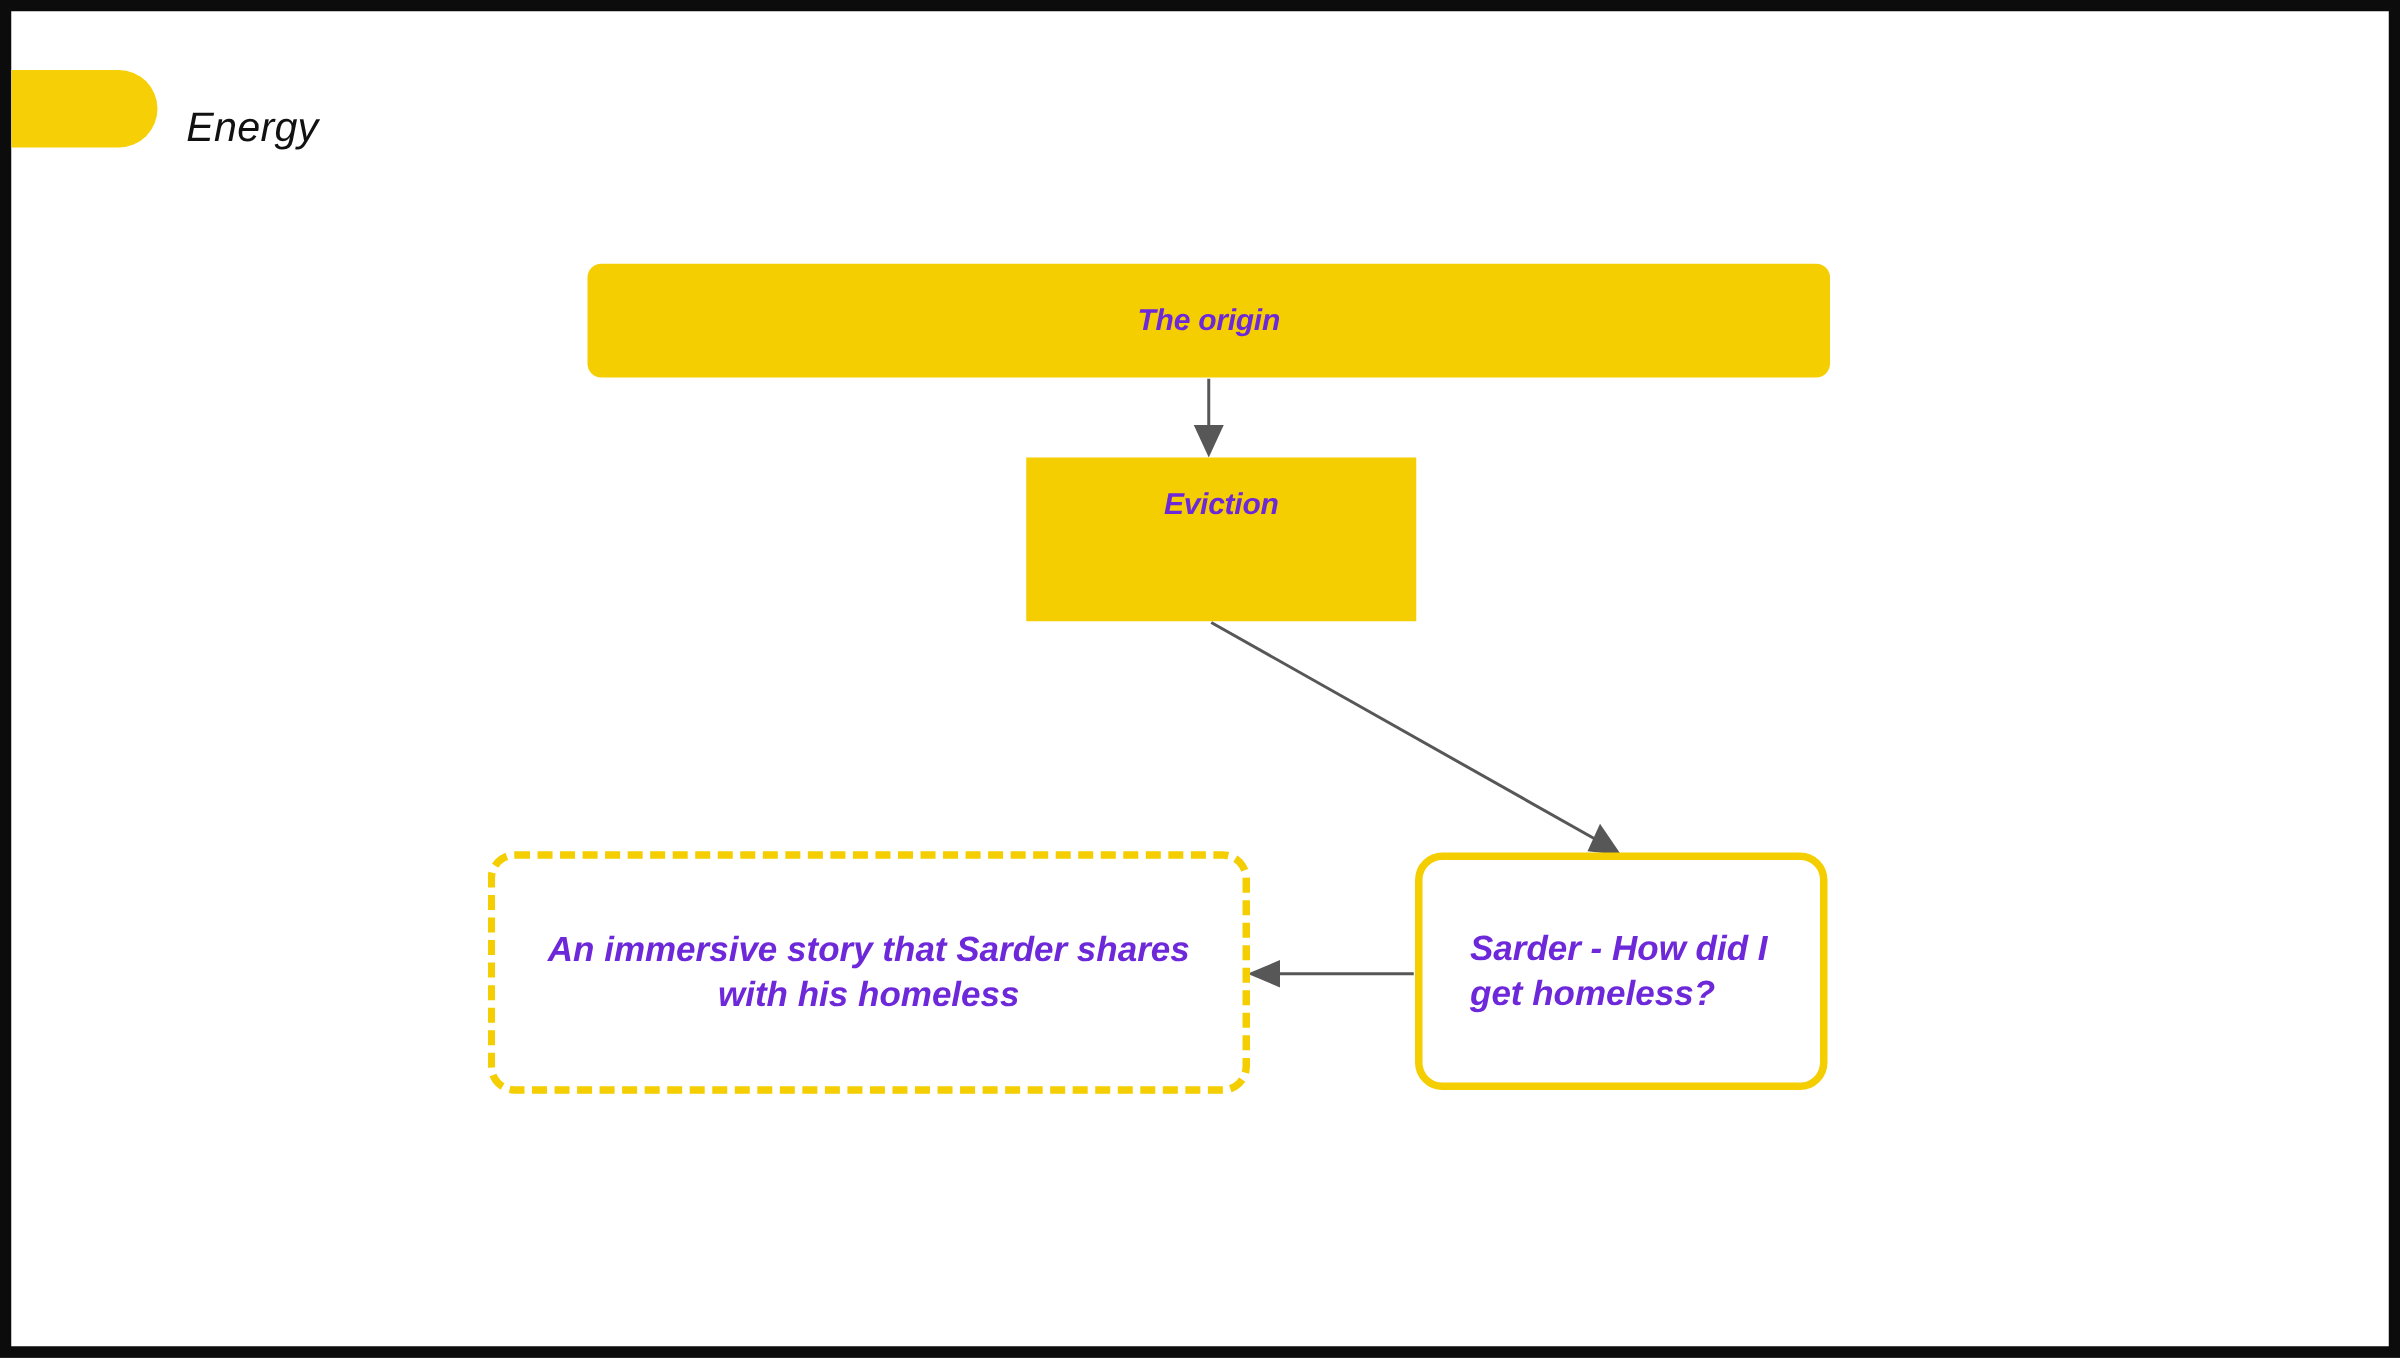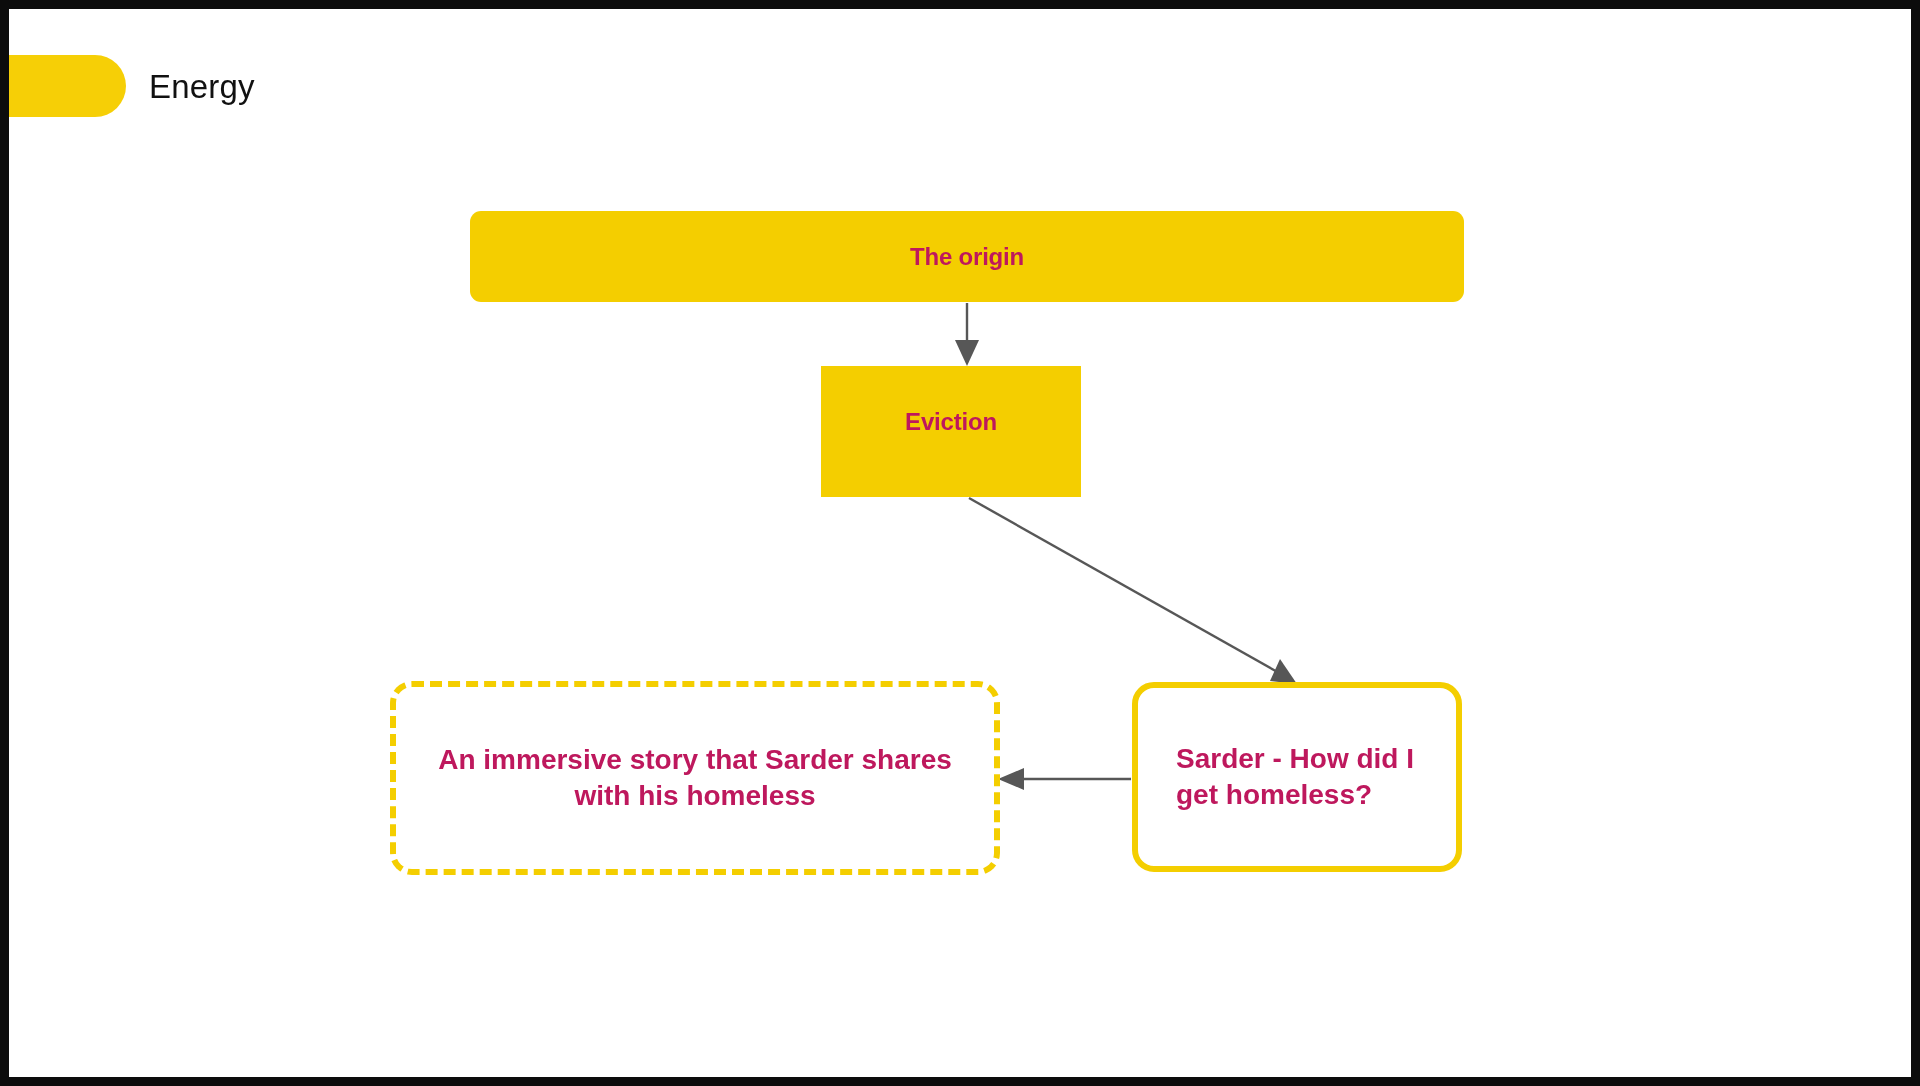--- a/index.html
+++ b/index.html
@@ -35,21 +35,22 @@
     overflow: hidden;
   }
 
   
   #header {
     position: absolute;
     left: 0;
     top: 45px;
     height: 64px;
     display: flex;
-    align-items: center;
+    align-items: flex-end;
+    font-style: italic;
   }
   #section-pill {
     width: 117px;
     height: 62px;
     background: #F6CF06;
     border-radius: 0 34px 34px 0;
     flex: none;
   }
   #section-label {
     margin-left: 23px;
@@ -64,49 +65,50 @@
   
   .node {
     position: absolute;
     display: flex;
     align-items: center;
     justify-content: center;
     text-align: center;
   }
   .node-text {
     font-weight: 700;
-    color: #be185d;
+    color: #6d28d9;
     line-height: 1.32;
     white-space: pre-line;
+    font-style: italic;
   }
 
   
   #node-origin {
     left: 461px;
     top: 202px;
     width: 994px;
     height: 91px;
     background: #F4CE00;
     border-radius: 11px;
   }
   #node-origin .node-text {
     font-size: 24px;
     letter-spacing: -0.2px;
   }
 
   
   #node-eviction {
     left: 812px;
     top: 357px;
-    width: 260px;
+    width: 312px;
     height: 131px;
     background: #F4CE00;
     border-radius: 0;
     align-items: flex-start;
-    padding-top: 40px;
+    padding-top: 22px;
   }
   #node-eviction .node-text {
     font-size: 24px;
     letter-spacing: -0.2px;
   }
 
   
   #node-story {
     left: 381px;
     top: 672px;

